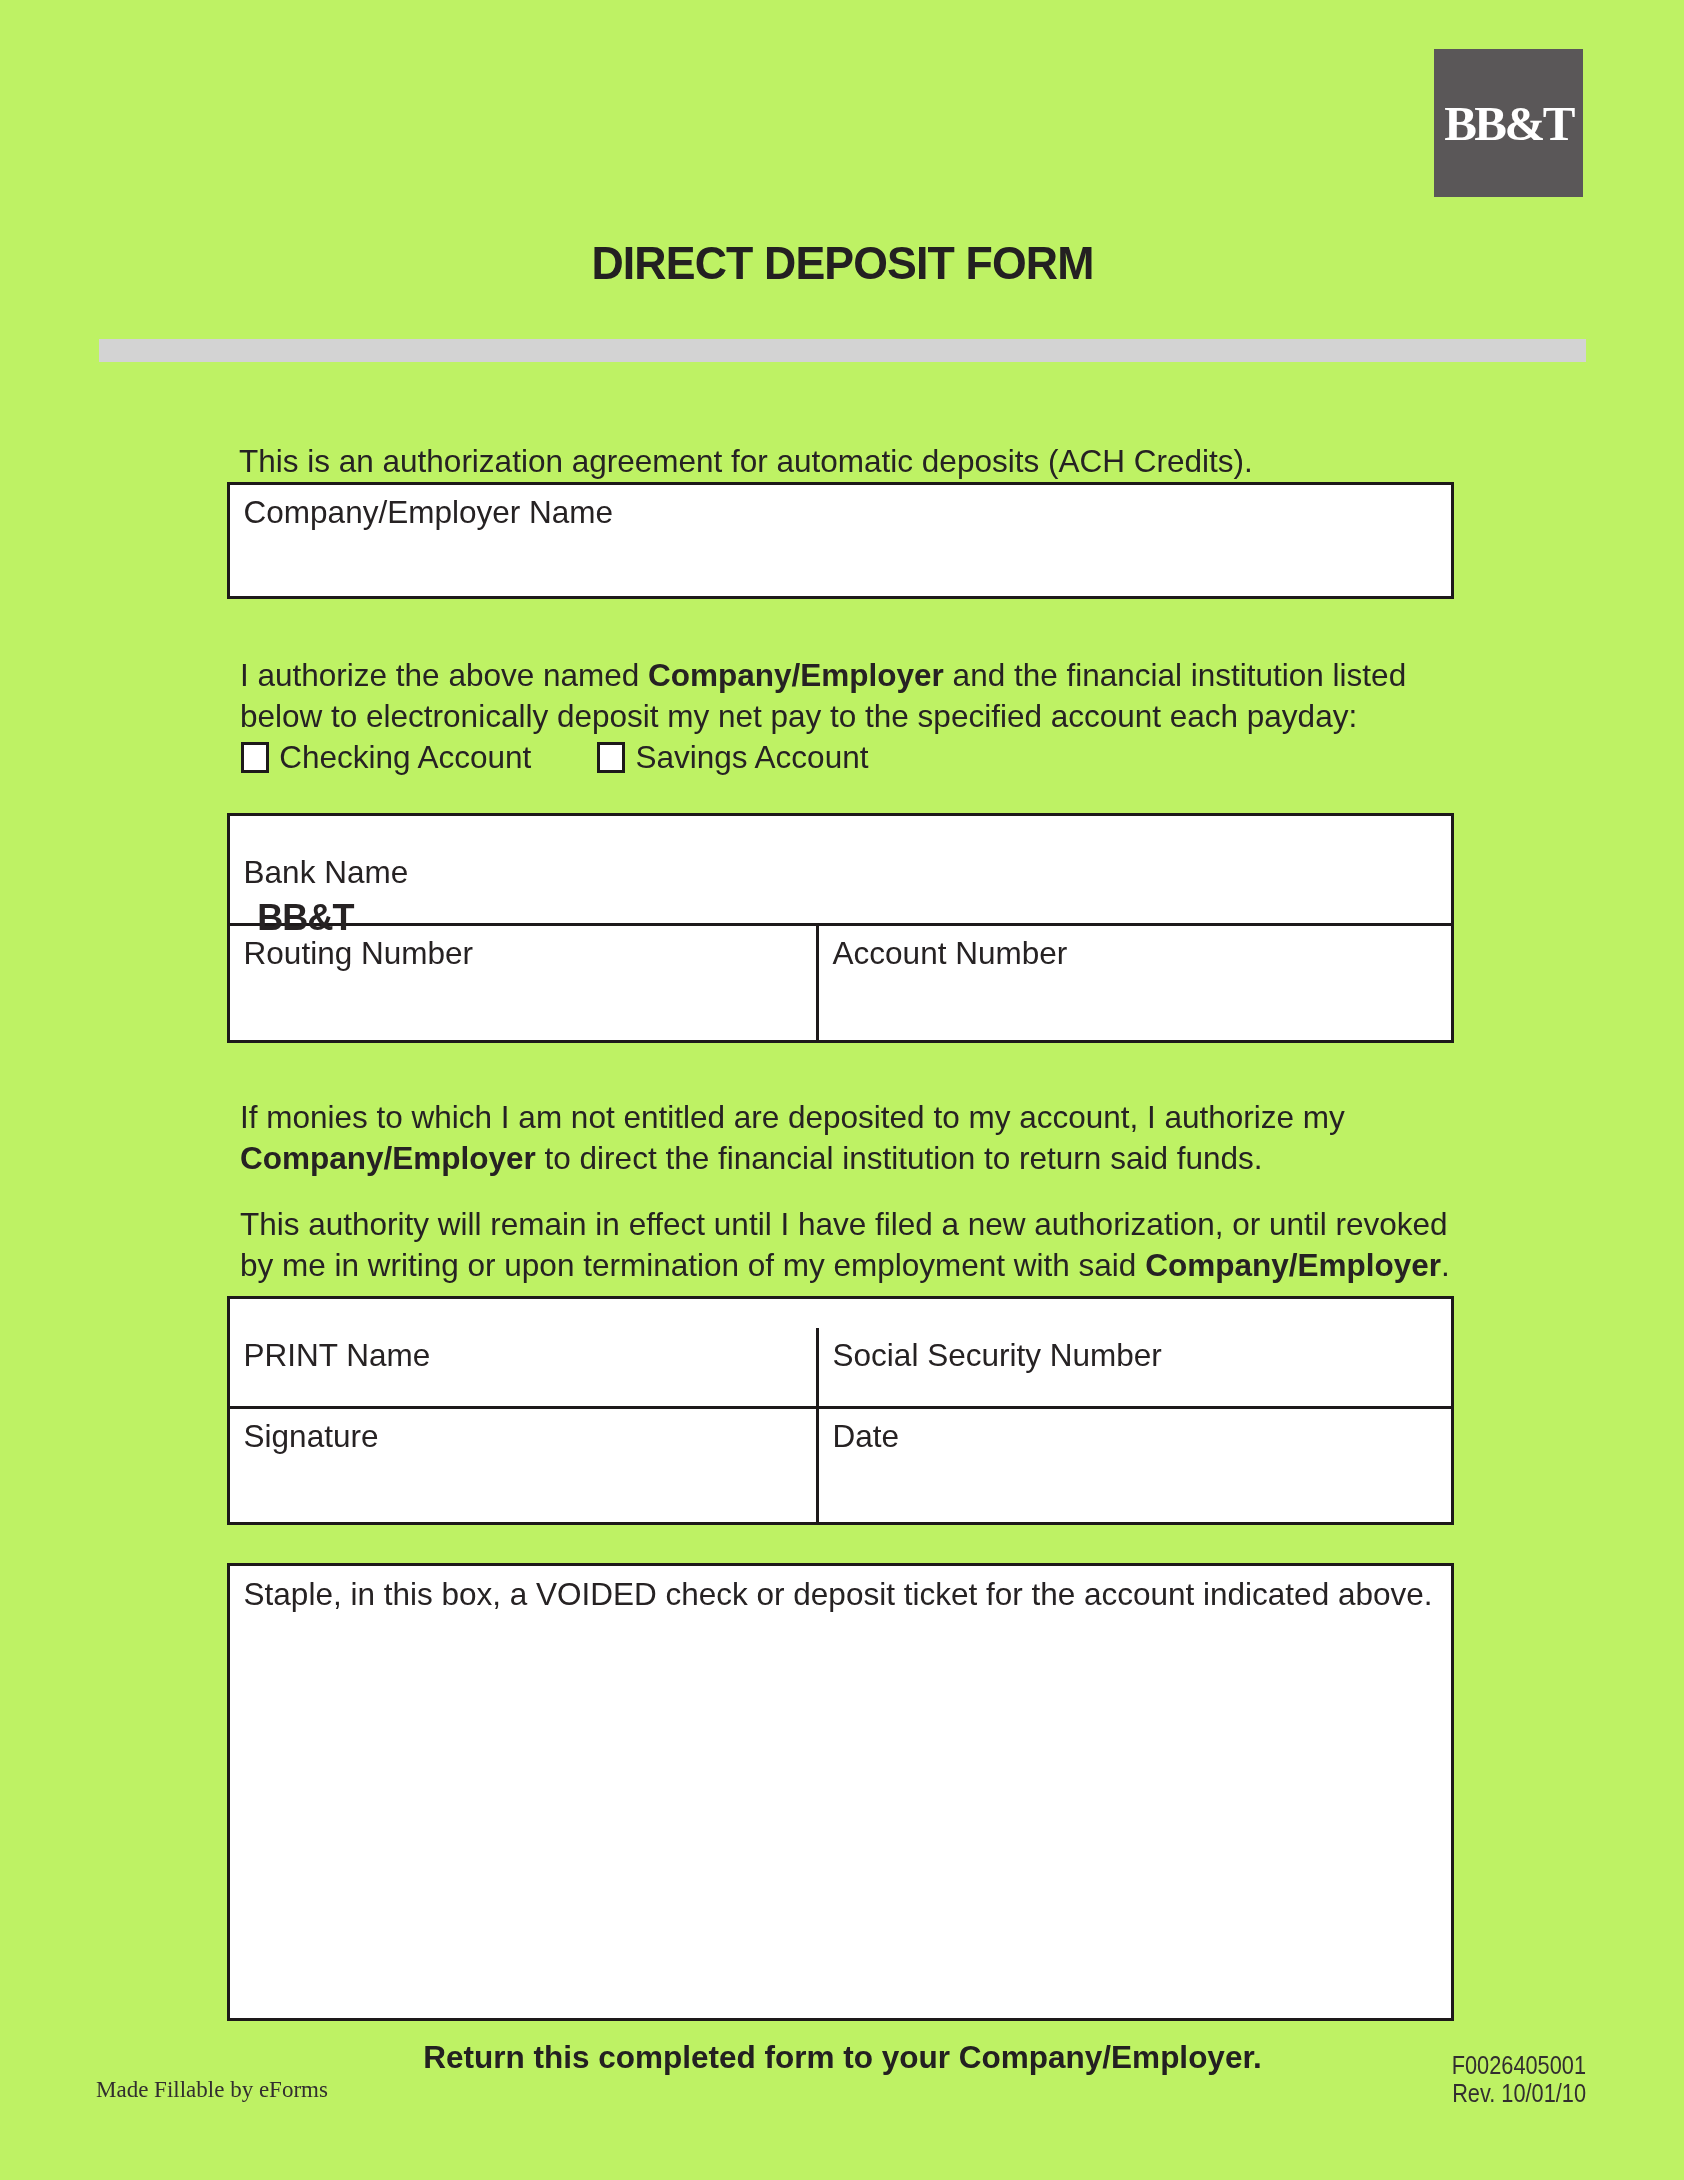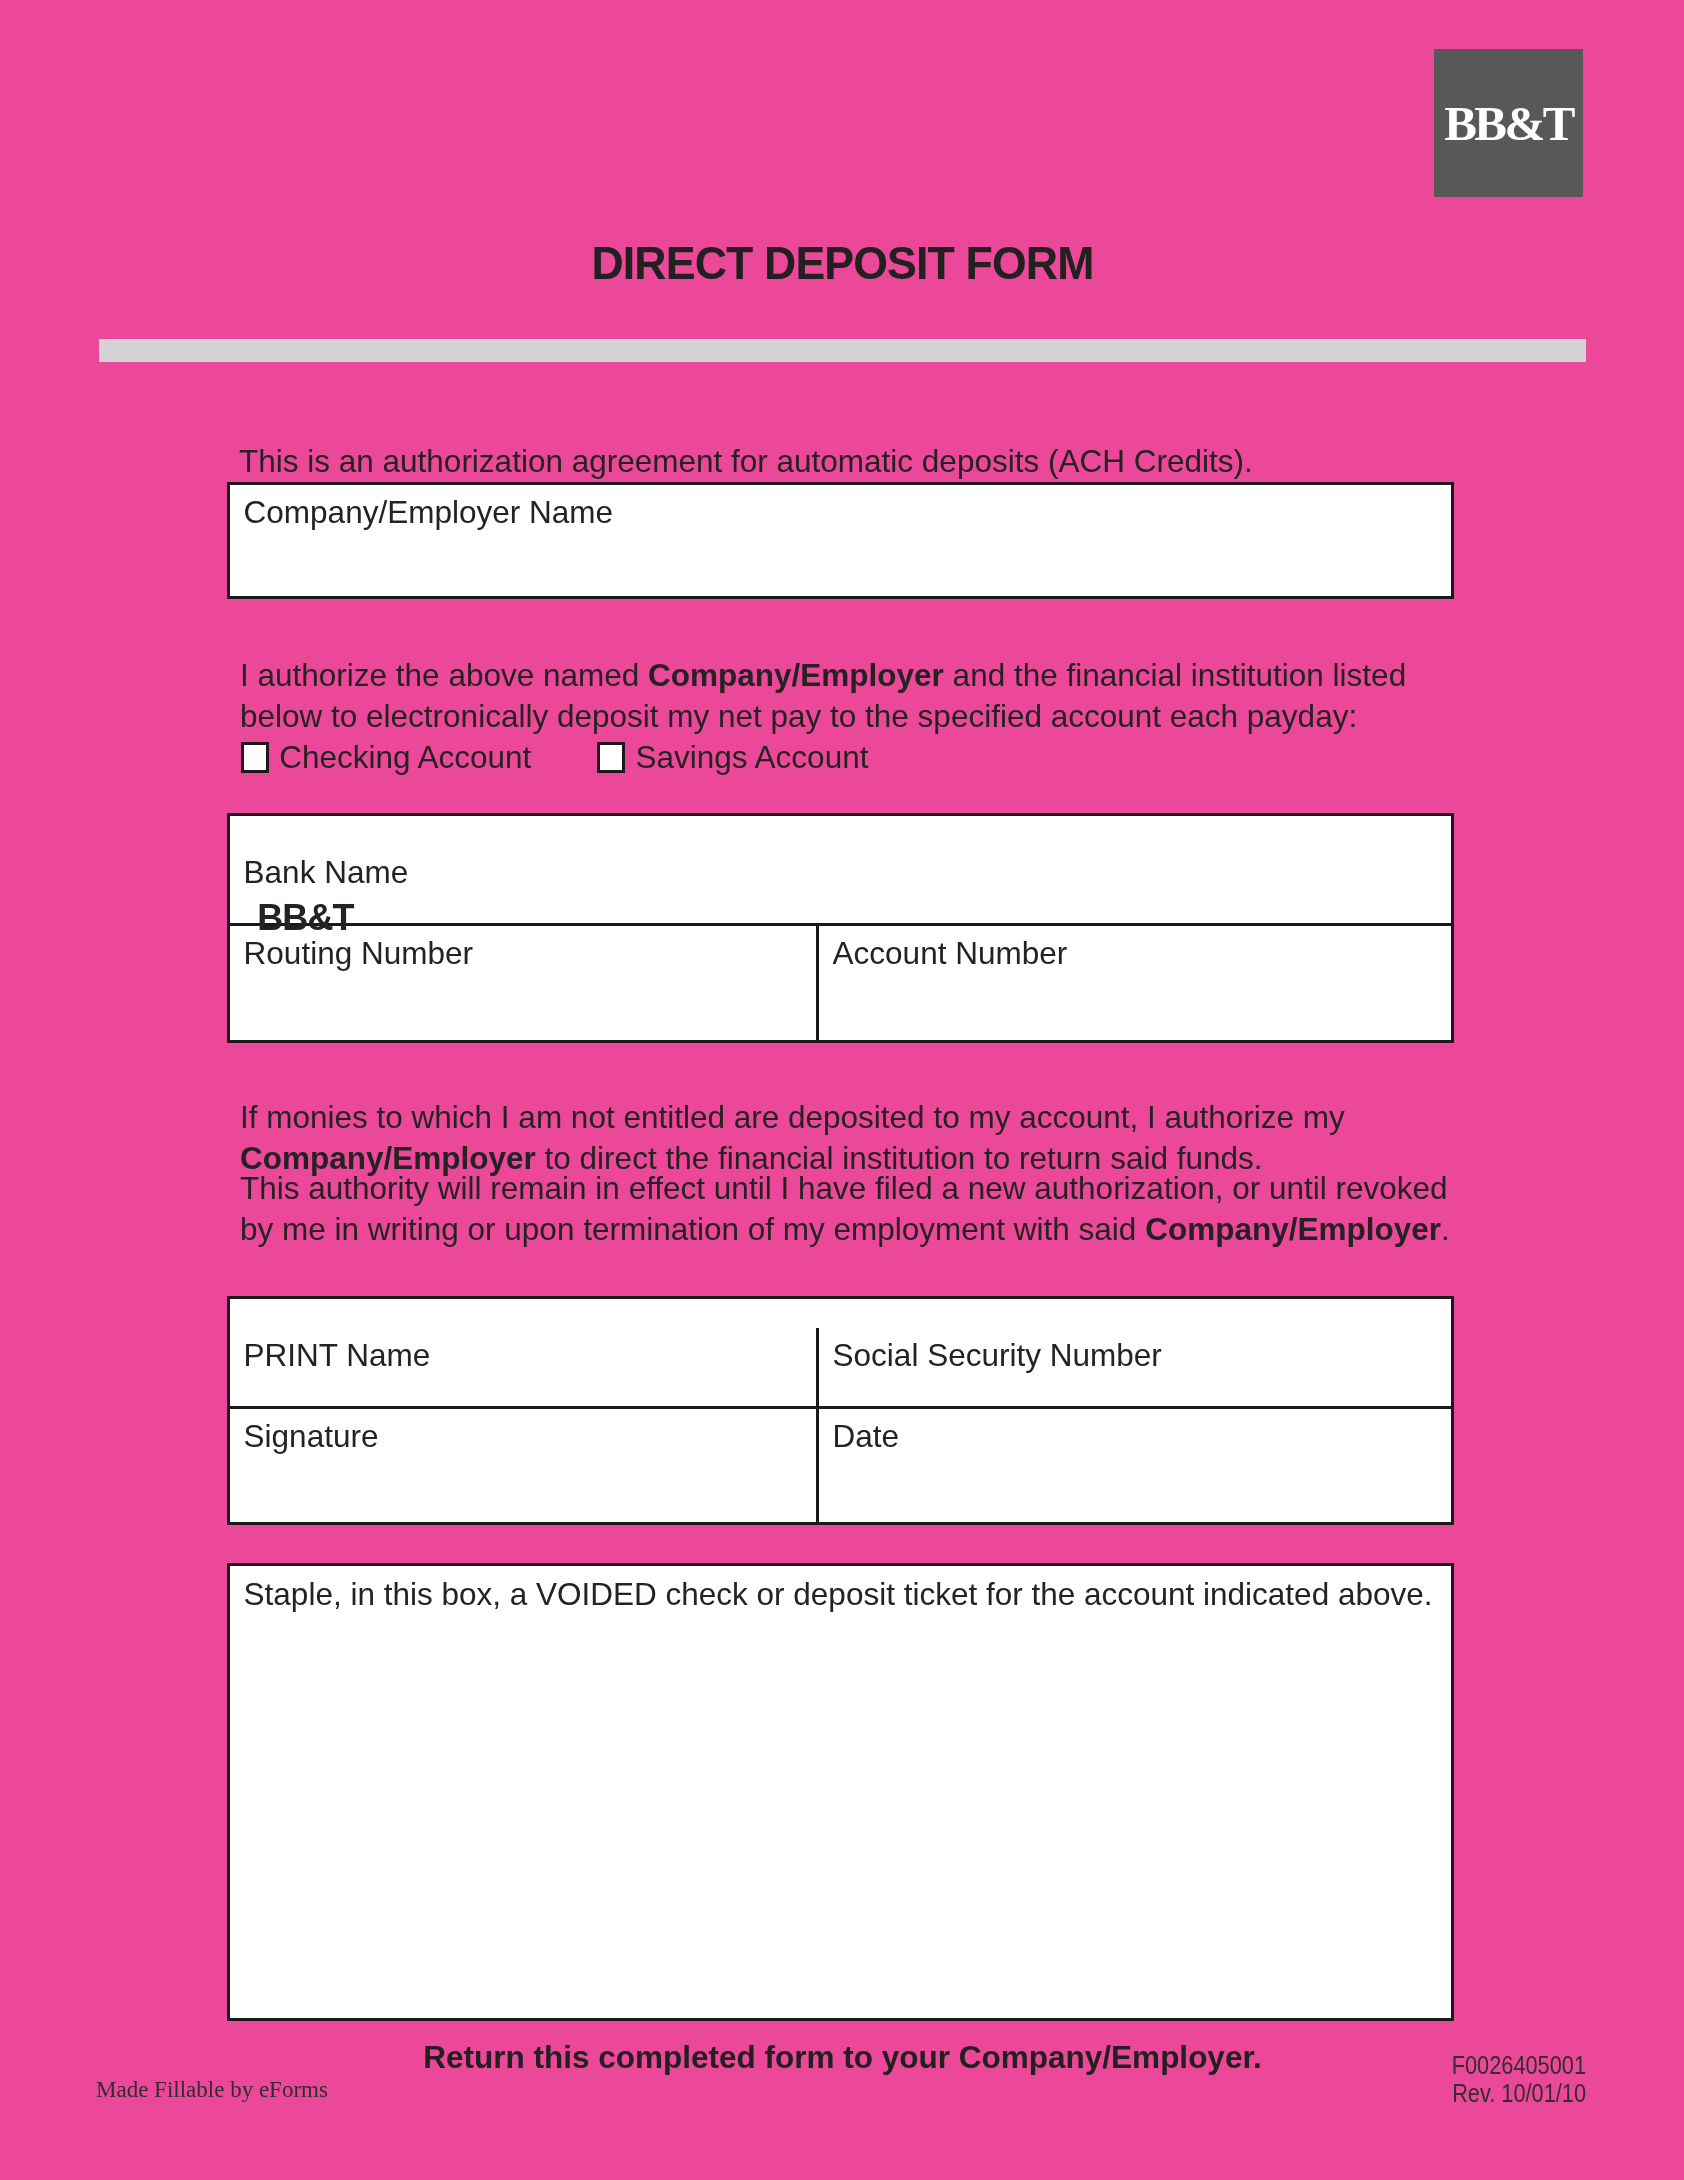--- a/index.html
+++ b/index.html
@@ -1,34 +1,34 @@
 <!DOCTYPE html>
 <html style="font-size:13.6px"><head>
 <meta charset="utf-8">
 <style>
   html,body{margin:0;padding:0;background:#ffffff;}
-  .page{position:relative;width:1685px;height:2181px;background:#ec4899;
+  .page{position:relative;width:1685px;height:2181px;background:#bef264;
         font-family:"Liberation Sans",sans-serif;color:#262223;overflow:hidden;}
 
   
   .logo{position:absolute;left:1434px;top:49px;width:149px;height:148px;background:#5a5758;
         display:flex;align-items:center;justify-content:center;}
   .logo-text{font-family:"Liberation Serif",serif;font-weight:bold;font-size:49px;color:#ffffff;letter-spacing:-2.6px;}
 
   
   .title{position:absolute;left:0;top:235px;width:100%;margin:0;text-align:center;
          font-size:47px;font-weight:bold;letter-spacing:-0.9px;transform:scaleX(.95);color:#232021;}
   .graybar{position:absolute;left:99px;top:339px;width:1487px;height:23px;background:#d3d3d3;}
 
   
   .text{position:absolute;font-size:31.5px;line-height:41px;color:#262223;}
   .intro{left:239px;top:409px;}
   .para-authorize{left:240px;top:623px;}
   .para-monies{left:240px;top:1065px;}
-  .para-authority{left:240px;top:1136px;}
+  .para-authority{left:240px;top:1172px;}
   .text b{font-weight:bold;}
 
   
   .box,.table{position:absolute;left:227px;width:1227px;border:3.4px solid #1d191a;box-sizing:border-box;background:#fff;}
   .company-box{top:482px;height:117px;padding:8.5px 13.6px;}
   .label{font-size:31.5px;color:#262223;}
 
   .bank-table{top:813px;height:230px;display:grid;grid-template-columns:589px auto;grid-template-rows:110px auto;}
   .sign-table{top:1296px;height:229px;display:grid;grid-template-columns:589px auto;grid-template-rows:110px auto;}
   .cell{box-sizing:border-box;padding:8.5px 13.6px;}

